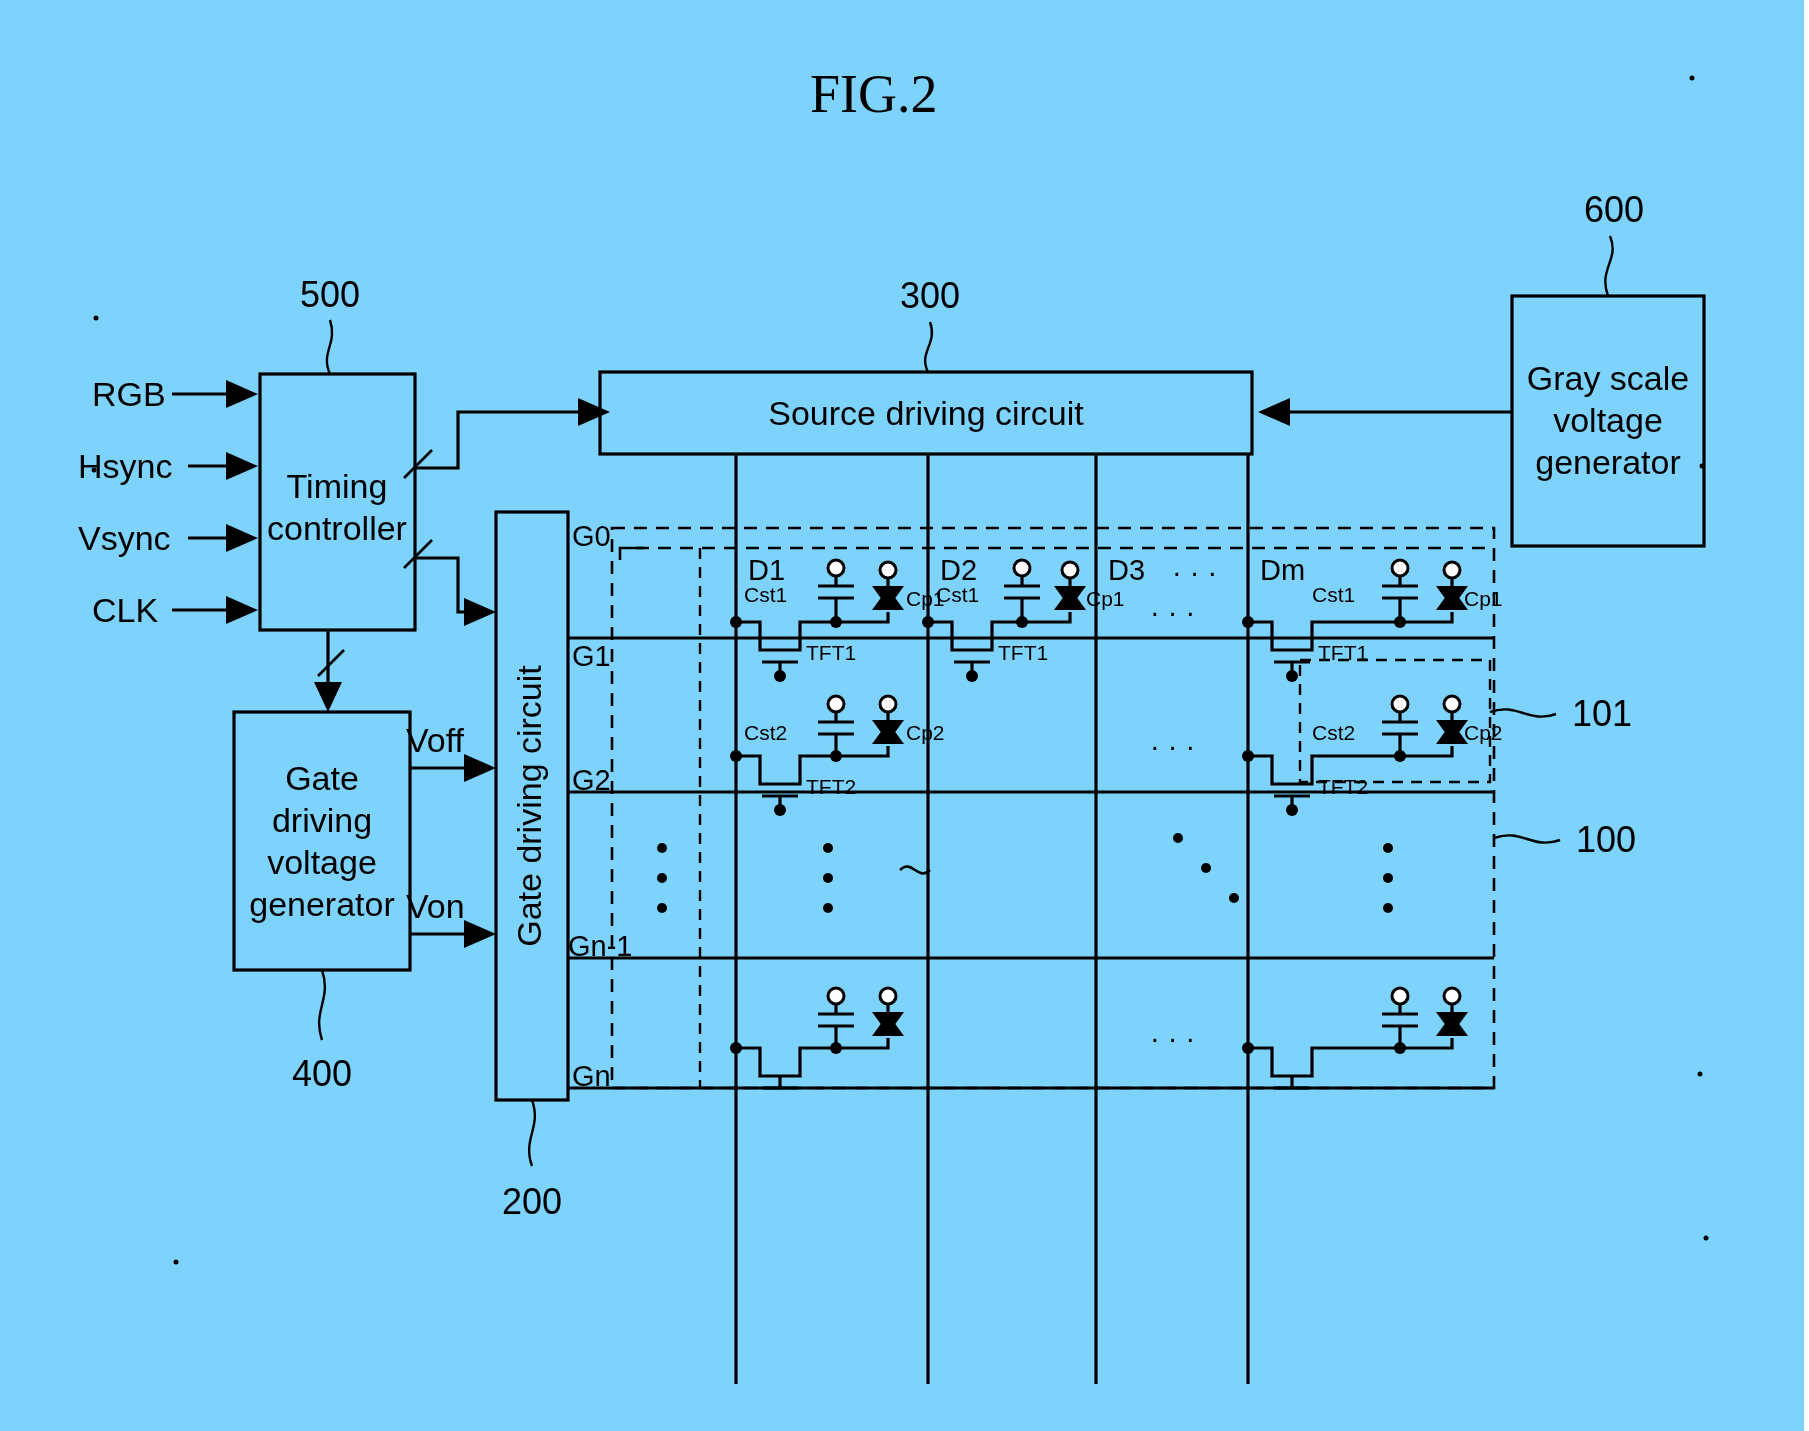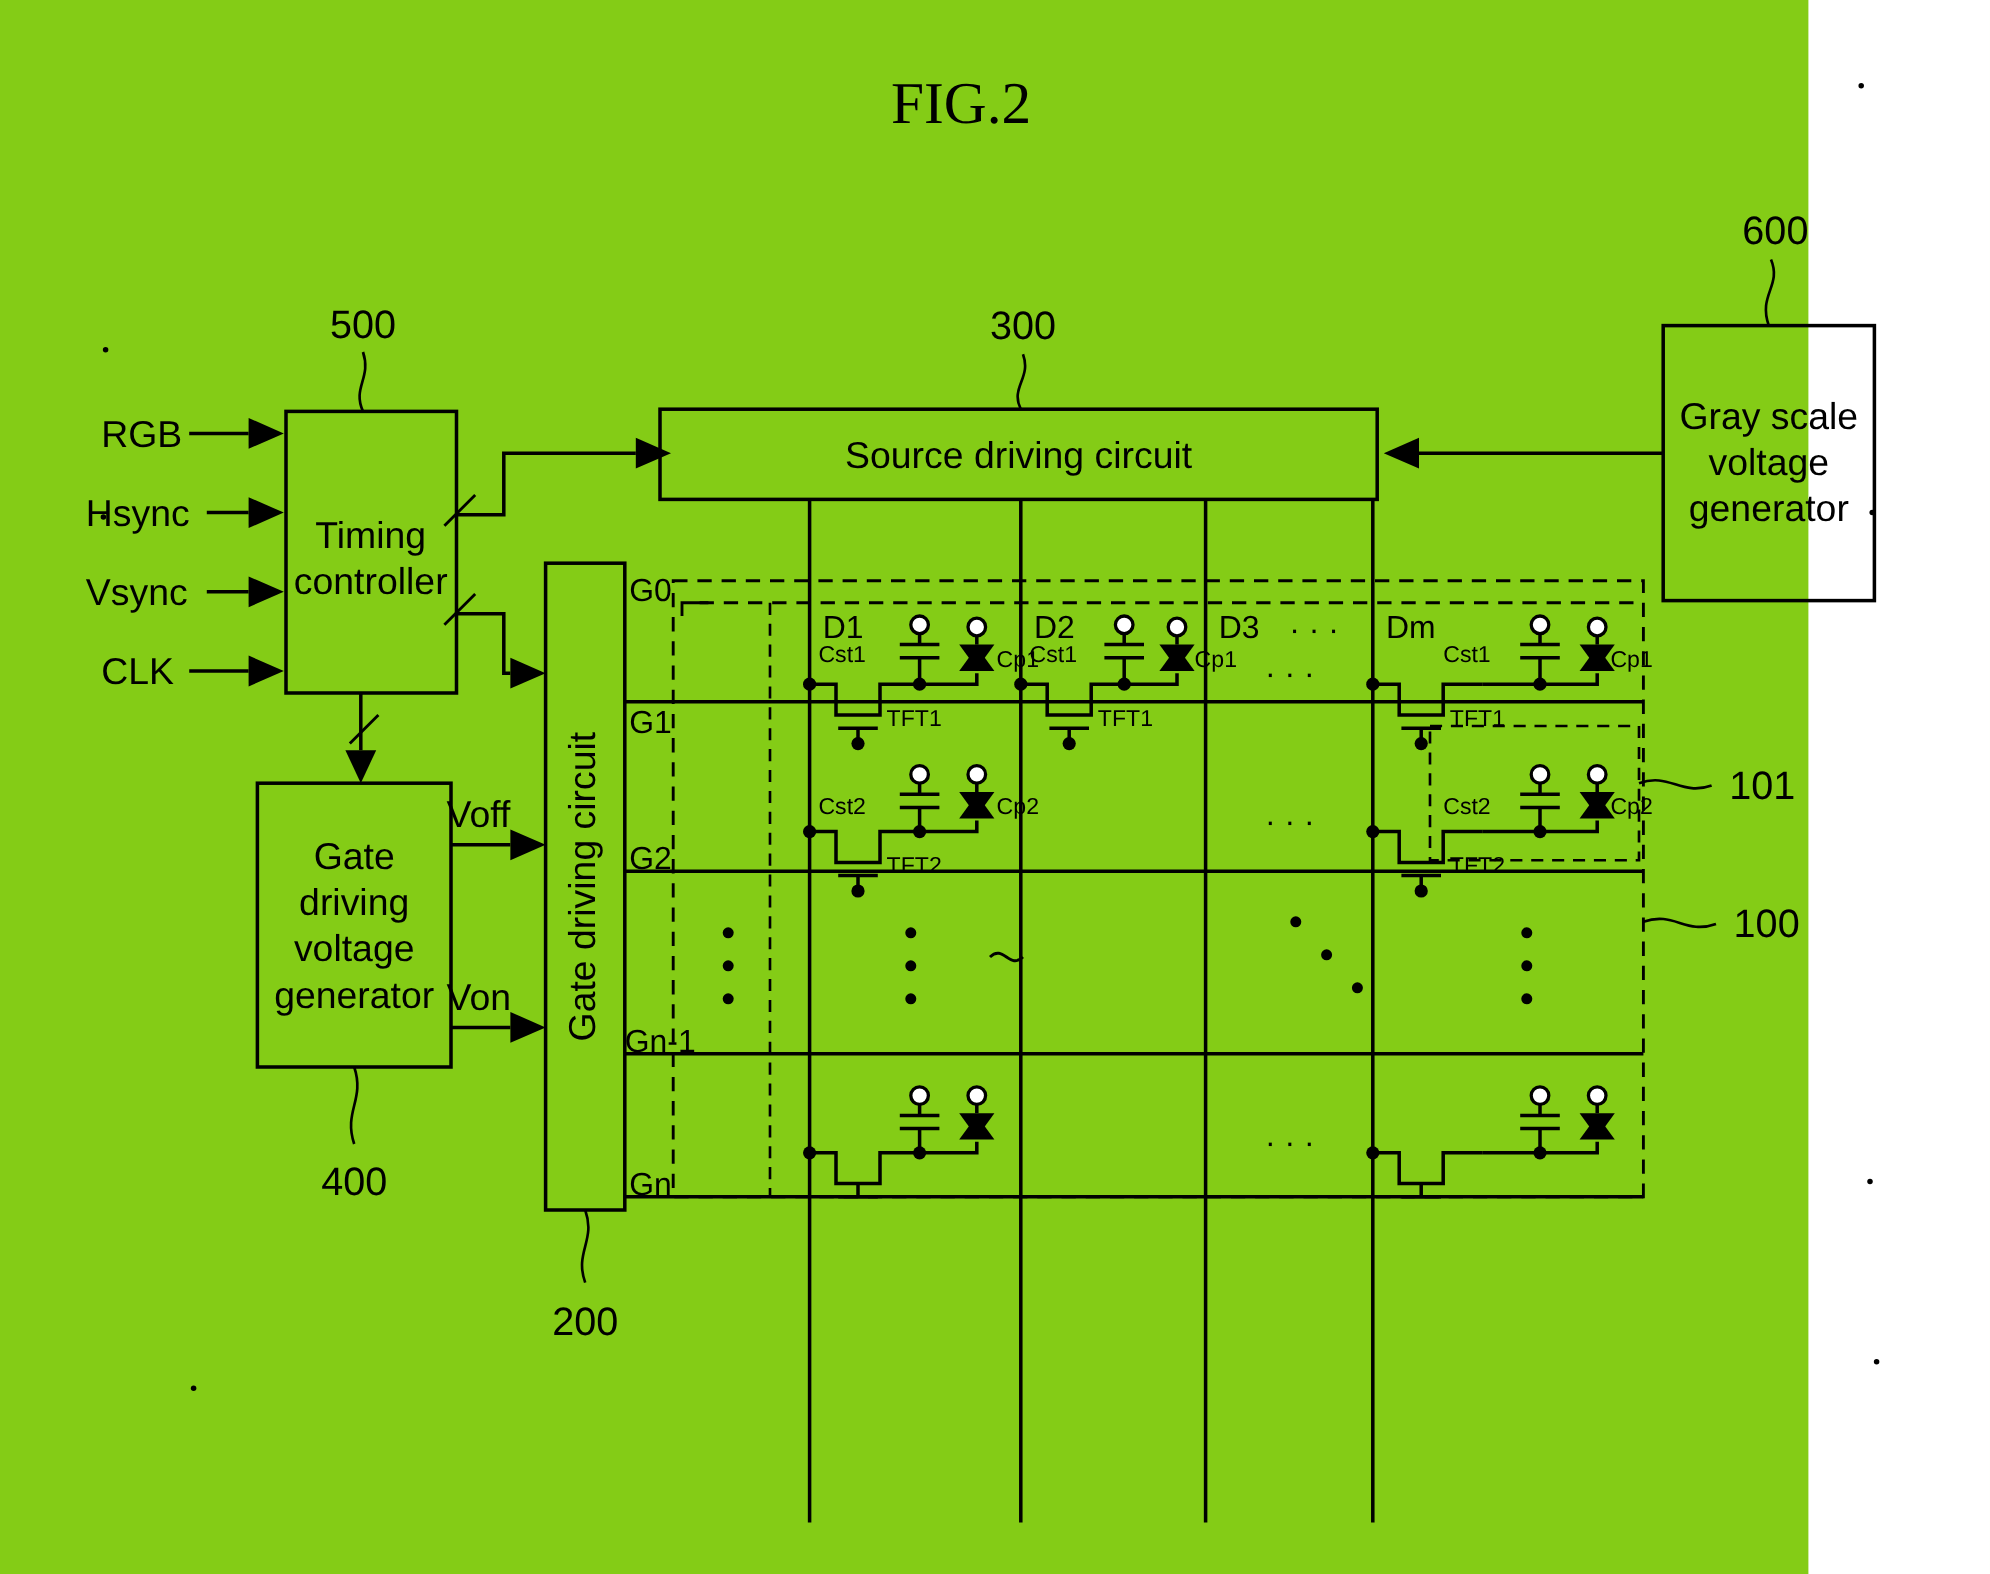--- a/index.html
+++ b/index.html
@@ -1,18 +1,18 @@
 <!DOCTYPE html>
 <html><head>
 <meta charset="utf-8">
 <style>
   html,body{margin:0;padding:0;background:#fff;}
   body{width:1809px;height:1431px;overflow:hidden;
        font-family:"Liberation Sans", sans-serif;}
-  #figure{position:relative;width:1644px;height:1431px;background:#84cc16;}
+  #figure{position:relative;width:1804px;height:1431px;background:#7dd3fc;}
   svg{display:block;position:absolute;top:0;left:0;}
   .fig-title{font-family:"Liberation Serif", serif;font-size:54px;fill:#000;}
   .blk{font-family:"Liberation Sans", sans-serif;font-size:34px;fill:#000;}
   .sig{font-family:"Liberation Sans", sans-serif;font-size:34px;fill:#000;}
   .ref{font-family:"Liberation Sans", sans-serif;font-size:36px;fill:#000;}
   .line-lbl{font-family:"Liberation Sans", sans-serif;font-size:29px;fill:#000;}
   .comp{font-family:"Liberation Sans", sans-serif;font-size:21px;fill:#000;}
   .box{stroke:#000;fill:none;stroke-width:3.2;}
   .wire{stroke:#000;fill:none;stroke-width:3.2;}
   .thin{stroke:#000;fill:none;stroke-width:2.6;}

